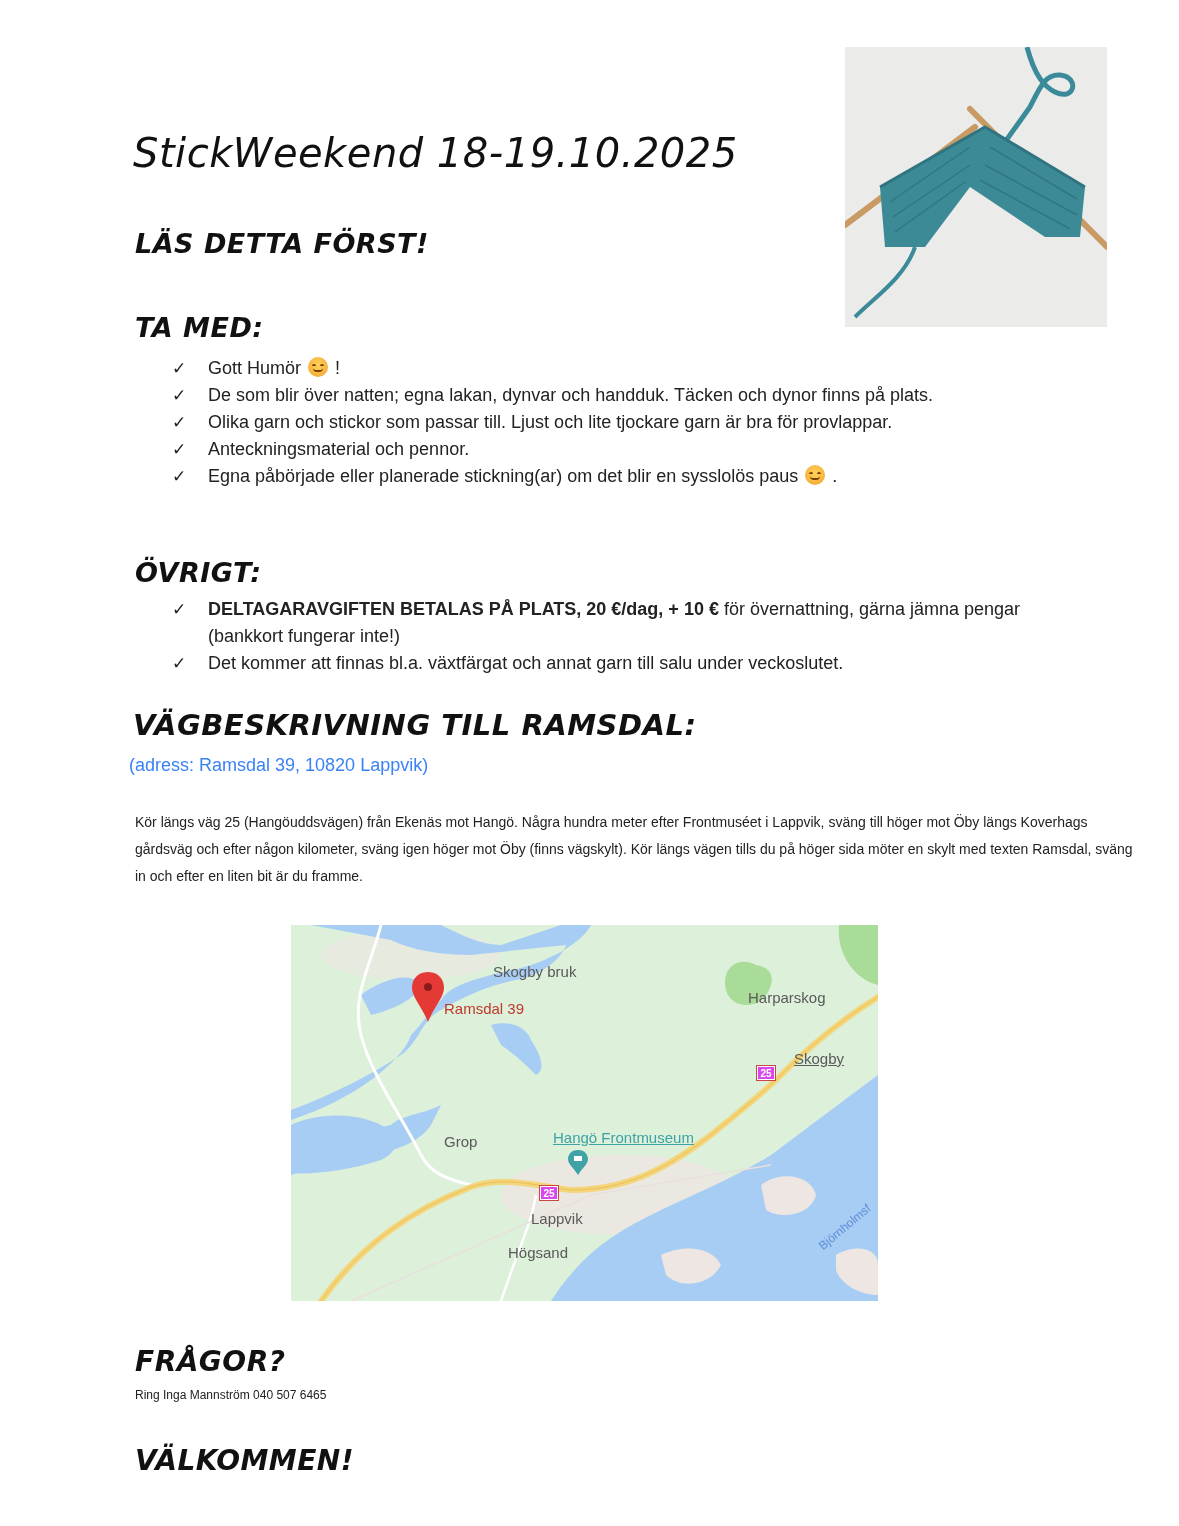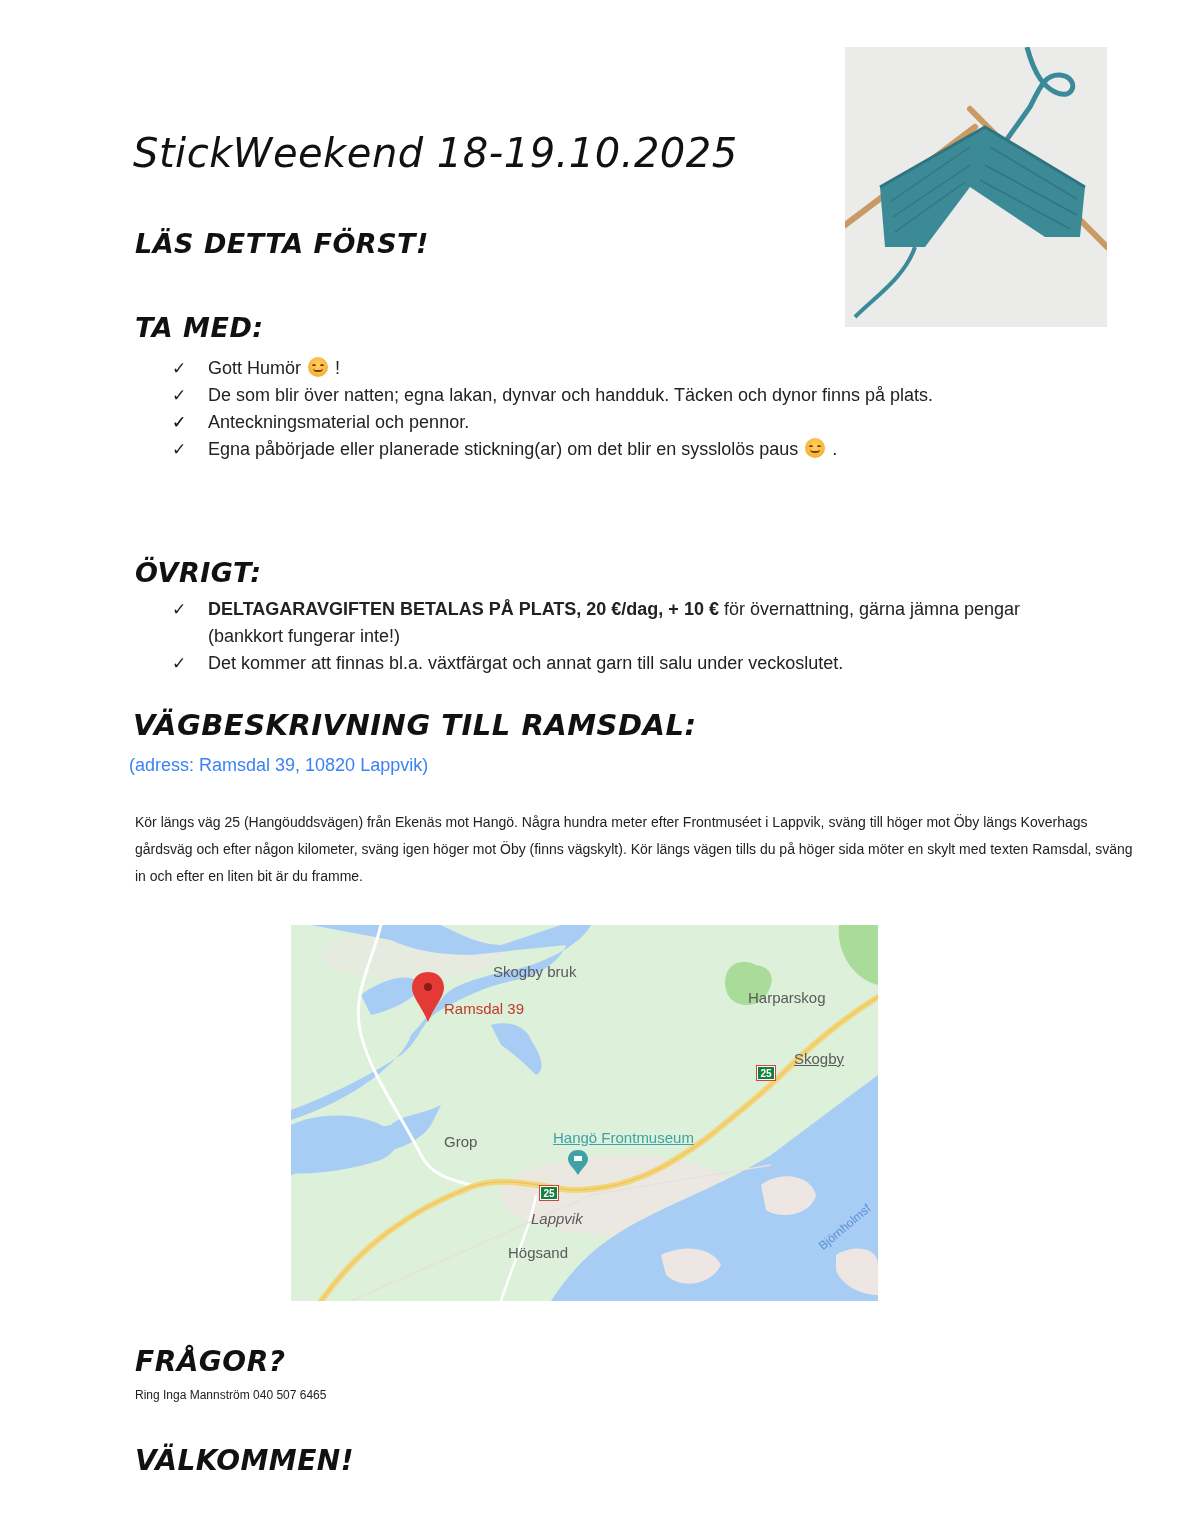--- a/index.html
+++ b/index.html
@@ -34,21 +34,21 @@
   #directions { position: absolute; left: 135px; top: 809px; width: 1000px; font-size: 14px; line-height: 27px; color: #222; }
   #contact { position: absolute; left: 135px; top: 1388px; font-size: 12px; color: #222; }
 
   #knit-photo { position: absolute; left: 845px; top: 47px; width: 262px; height: 280px; background: #ececea; overflow: hidden; }
 
   #map { position: absolute; left: 291px; top: 925px; width: 587px; height: 376px; background: #dcf0da; overflow: hidden; }
   .map-label { position: absolute; font-family: "Liberation Sans", sans-serif; font-size: 15px; color: #5a5a5a; white-space: nowrap; }
   .map-label.red { color: #c0392b; }
   .map-label.teal { color: #3ea2a6; }
   .map-label.water { color: #5b8fd6; font-size: 12px; transform: rotate(-40deg); }
-  .shield { position: absolute; width: 18px; height: 14px; background: #15803d; color: #fff; font-size: 10px; font-weight: bold; text-align: center; line-height: 14px; border: 1px solid #fff; outline: 1px solid #c44; font-family: "Liberation Sans", sans-serif; }
+  .shield { position: absolute; width: 18px; height: 14px; background: #d946ef; color: #fff; font-size: 10px; font-weight: bold; text-align: center; line-height: 14px; border: 1px solid #fff; outline: 1px solid #c44; font-family: "Liberation Sans", sans-serif; }
 </style>
 </head>
 <body>
 
 <h1 id="title" class="hand">StickWeekend 18-19.10.2025</h1>
 <h2 id="read-first" class="hand">LÄS DETTA FÖRST!</h2>
 
 <div id="knit-photo">
   <svg width="262" height="280" viewBox="0 0 262 280">
     <rect width="262" height="280" fill="#ebebea"></rect>
@@ -78,20 +78,21 @@
     <span class="check">✓</span>
     <span>Gott Humör</span>
     <span class="emoji"><span class="mouth"></span></span><span> !</span>
   </li>
   <li>
     <span class="check">✓</span>
     <span>De som blir över natten; egna lakan, dynvar och handduk. Täcken och dynor finns på plats.</span>
   </li>
   <li>
     <span class="check">✓</span>
+    <span>Olika garn och stickor som passar till. Ljust och lite tjockare garn är bra för provlappar.</span>
   </li>
   <li>
     <span class="check">✓</span>
     <span>Anteckningsmaterial och pennor.</span>
   </li>
   <li>
     <span class="check">✓</span>
     <span>Egna påbörjade eller planerade stickning(ar) om det blir en sysslolös paus</span>
     <span class="emoji"><span class="mouth"></span></span><span> .</span>
   </li>
@@ -145,21 +146,21 @@
 
     <path d="M287 225 C 280 225, 277 230, 277 234 C 277 239, 282 242, 287 250 C 292 242, 297 239, 297 234 C 297 230, 294 225, 287 225 Z" fill="#3ea2a6"></path>
     <rect x="283" y="231" width="8" height="5" fill="#ffffff"></rect>
   </svg>
   <span class="map-label red" style="left:153px;top:63px;margin-top:12px;">Ramsdal 39</span>
   <span class="map-label" style="left:202px;top:38px;">Skogby bruk</span>
   <span class="map-label" style="left:457px;top:64px;">Harparskog</span>
   <span class="map-label" style="left:503px;top:125px;text-decoration:underline;">Skogby</span>
   <span class="map-label" style="left:153px;top:208px;">Grop</span>
   <span class="map-label teal" style="left:262px;top:204px;text-decoration:underline;">Hangö Frontmuseum</span>
-  <span class="map-label" style="left:240px;top:285px;font-style:italic;">Lappvik</span>
+  <span class="map-label" style="left:240px;top:285px;">Lappvik</span>
   <span class="map-label" style="left:217px;top:319px;">Högsand</span>
   <span class="map-label water" style="left:522px;top:295px;">Björnholmsf</span>
   <span class="shield" style="left:466px;top:141px;">25</span>
   <span class="shield" style="left:249px;top:261px;">25</span>
 </div>
 
 <h2 id="fragor-heading" class="hand">FRÅGOR?</h2>
 <p id="contact">Ring Inga Mannström 040 507 6465</p>
 
 <h2 id="valkommen-heading" class="hand">VÄLKOMMEN!</h2>

